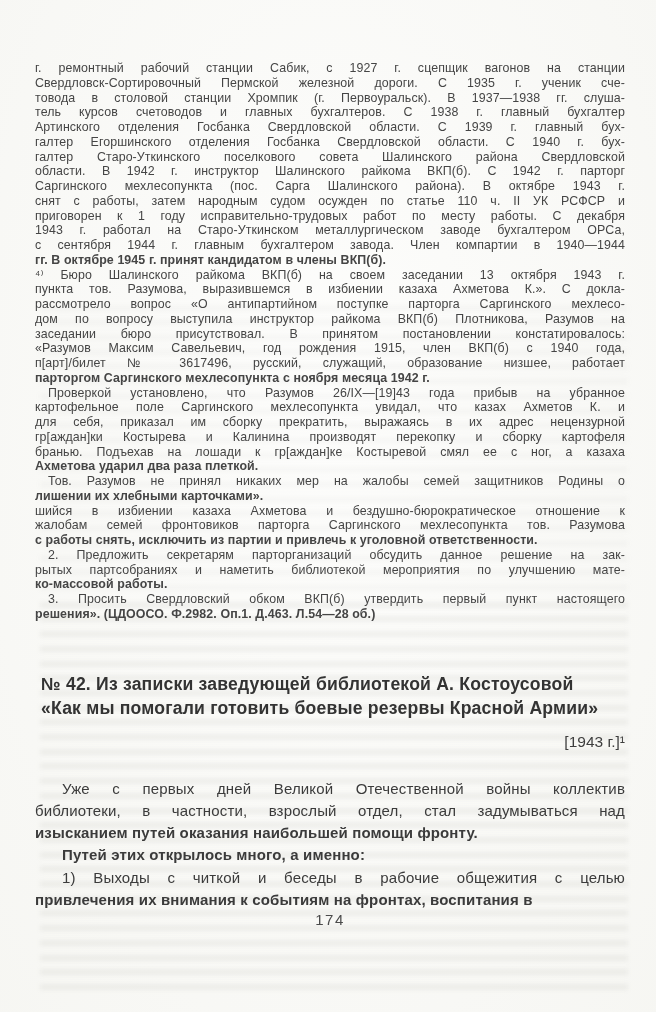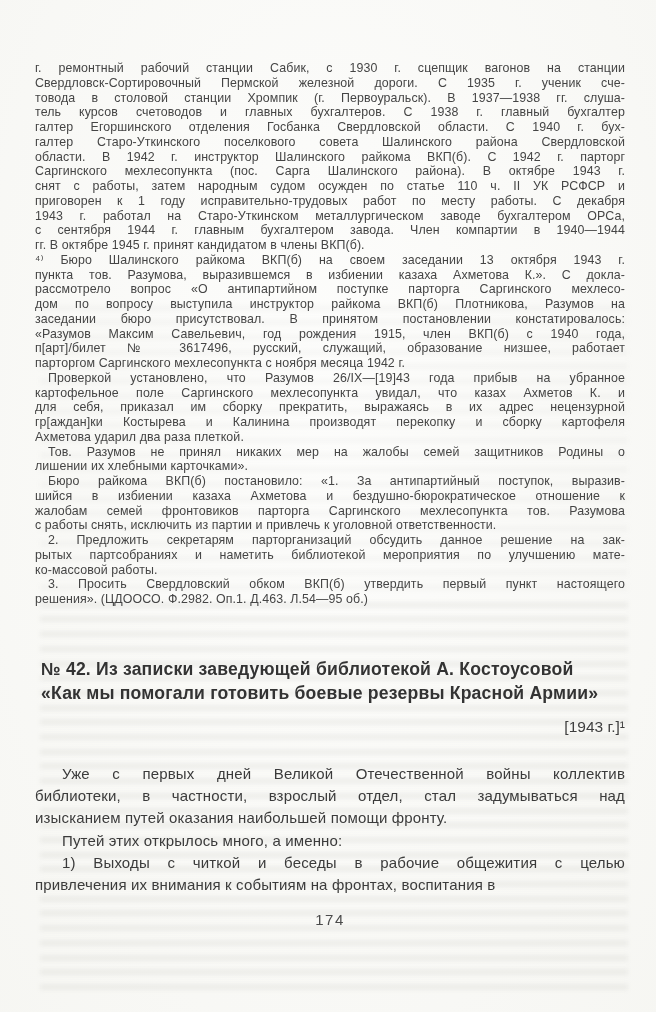--- a/index.html
+++ b/index.html
@@ -37,20 +37,21 @@
     position:absolute;left:35px;top:61px;width:590px;z-index:2;
   }
   
   .tline{
     text-align:justify;
     text-align-last:justify;
     overflow:hidden;
   }
   .tline-last{
     text-align-last:left;
+    font-weight:bold;
   }
   .footnote{
     font-size:12.4px;
     line-height:14.75px;
     letter-spacing:0.1px;
     color:#454545;
   }
   .footnote .tline{height:14.75px;}
   .footnote .ind{text-indent:13px;}
   .doc-heading{
@@ -71,39 +72,39 @@
   .bodytext{
     margin-top:28px;
     font-size:15px;
     line-height:22.3px;
     letter-spacing:0.15px;
     color:#3b3b3b;
   }
   .bodytext .tline{height:22.3px;}
   .bodytext .ind{text-indent:27px;}
   .page-number{
-    margin-top:14px;
     text-align:center;
     font-size:15px;
     letter-spacing:1.5px;
     color:#4a4a4a;
   }
 </style>
 </head>
 <body>
 
 <div class="page">
   <div class="content">
 
     <section class="footnote">
       <div class="para">
-          <div class="tline">г. ремонтный рабочий станции Сабик, с 1930 г. сцепщик вагонов на станции</div>
+          <div class="tline">г. ремонтный рабочий станции Сабик, с 1927 г. сцепщик вагонов на станции</div>
           <div class="tline">Свердловск-Сортировочный Пермской железной дороги. С 1935 г. ученик сче-</div>
           <div class="tline">товода в столовой станции Хромпик (г. Первоуральск). В 1937—1938 гг. слуша-</div>
           <div class="tline">тель курсов счетоводов и главных бухгалтеров. С 1938 г. главный бухгалтер</div>
+          <div class="tline">Артинского отделения Госбанка Свердловской области. С 1939 г. главный бух-</div>
           <div class="tline">галтер Егоршинского отделения Госбанка Свердловской области. С 1940 г. бух-</div>
           <div class="tline">галтер Старо-Уткинского поселкового совета Шалинского района Свердловской</div>
           <div class="tline">области. В 1942 г. инструктор Шалинского райкома ВКП(б). С 1942 г. парторг</div>
           <div class="tline">Саргинского мехлесопункта (пос. Сарга Шалинского района). В октябре 1943 г.</div>
           <div class="tline">снят с работы, затем народным судом осужден по статье 110 ч. II УК РСФСР и</div>
           <div class="tline">приговорен к 1 году исправительно-трудовых работ по месту работы. С декабря</div>
           <div class="tline">1943 г. работал на Старо-Уткинском металлургическом заводе бухгалтером ОРСа,</div>
           <div class="tline">с сентября 1944 г. главным бухгалтером завода. Член компартии в 1940—1944</div>
           <div class="tline tline-last">гг. В октябре 1945 г. принят кандидатом в члены ВКП(б).</div>
         </div>
@@ -115,40 +116,40 @@
           <div class="tline">заседании бюро присутствовал. В принятом постановлении констатировалось:</div>
           <div class="tline">«Разумов Максим Савельевич, год рождения 1915, член ВКП(б) с 1940 года,</div>
           <div class="tline">п[арт]/билет № 3617496, русский, служащий, образование низшее, работает</div>
           <div class="tline tline-last">парторгом Саргинского мехлесопункта с ноября месяца 1942 г.</div>
         </div>
       <div class="para">
           <div class="tline ind">Проверкой установлено, что Разумов 26/IX—[19]43 года прибыв на убранное</div>
           <div class="tline">картофельное поле Саргинского мехлесопункта увидал, что казах Ахметов К. и</div>
           <div class="tline">для себя, приказал им сборку прекратить, выражаясь в их адрес нецензурной</div>
           <div class="tline">гр[аждан]ки Костырева и Калинина производят перекопку и сборку картофеля</div>
+          <div class="tline">бранью. Подъехав на лошади к гр[аждан]ке Костыревой смял ее с ног, а казаха</div>
           <div class="tline tline-last">Ахметова ударил два раза плеткой.</div>
         </div>
       <div class="para">
           <div class="tline ind">Тов. Разумов не принял никаких мер на жалобы семей защитников Родины о</div>
           <div class="tline tline-last">лишении их хлебными карточками».</div>
         </div>
       <div class="para">
-          <div class="tline ind">Бюро райкома ВКП(б) постановило: «1. За антипартийный поступок, выразив-</div>
           <div class="tline">шийся в избиении казаха Ахметова и бездушно-бюрократическое отношение к</div>
           <div class="tline">жалобам семей фронтовиков парторга Саргинского мехлесопункта тов. Разумова</div>
           <div class="tline tline-last">с работы снять, исключить из партии и привлечь к уголовной ответственности.</div>
         </div>
       <div class="para">
           <div class="tline ind">2. Предложить секретарям парторганизаций обсудить данное решение на зак-</div>
           <div class="tline">рытых партсобраниях и наметить библиотекой мероприятия по улучшению мате-</div>
           <div class="tline tline-last">ко-массовой работы.</div>
         </div>
       <div class="para">
           <div class="tline ind">3. Просить Свердловский обком ВКП(б) утвердить первый пункт настоящего</div>
-          <div class="tline tline-last">решения». (ЦДООСО. Ф.2982. Оп.1. Д.463. Л.54—95 об.)</div>
+          <div class="tline tline-last">решения». (ЦДООСО. Ф.2982. Оп.1. Д.463. Л.54—28 об.)</div>
         </div>
     </section>
 
     <div class="doc-heading">
       <div>№ 42. Из записки заведующей библиотекой А. Костоусовой</div>
       <div>«Как мы помогали готовить боевые резервы Красной Армии»</div>
     </div>
 
     <div class="doc-date">[1943 г.]¹</div>
 

